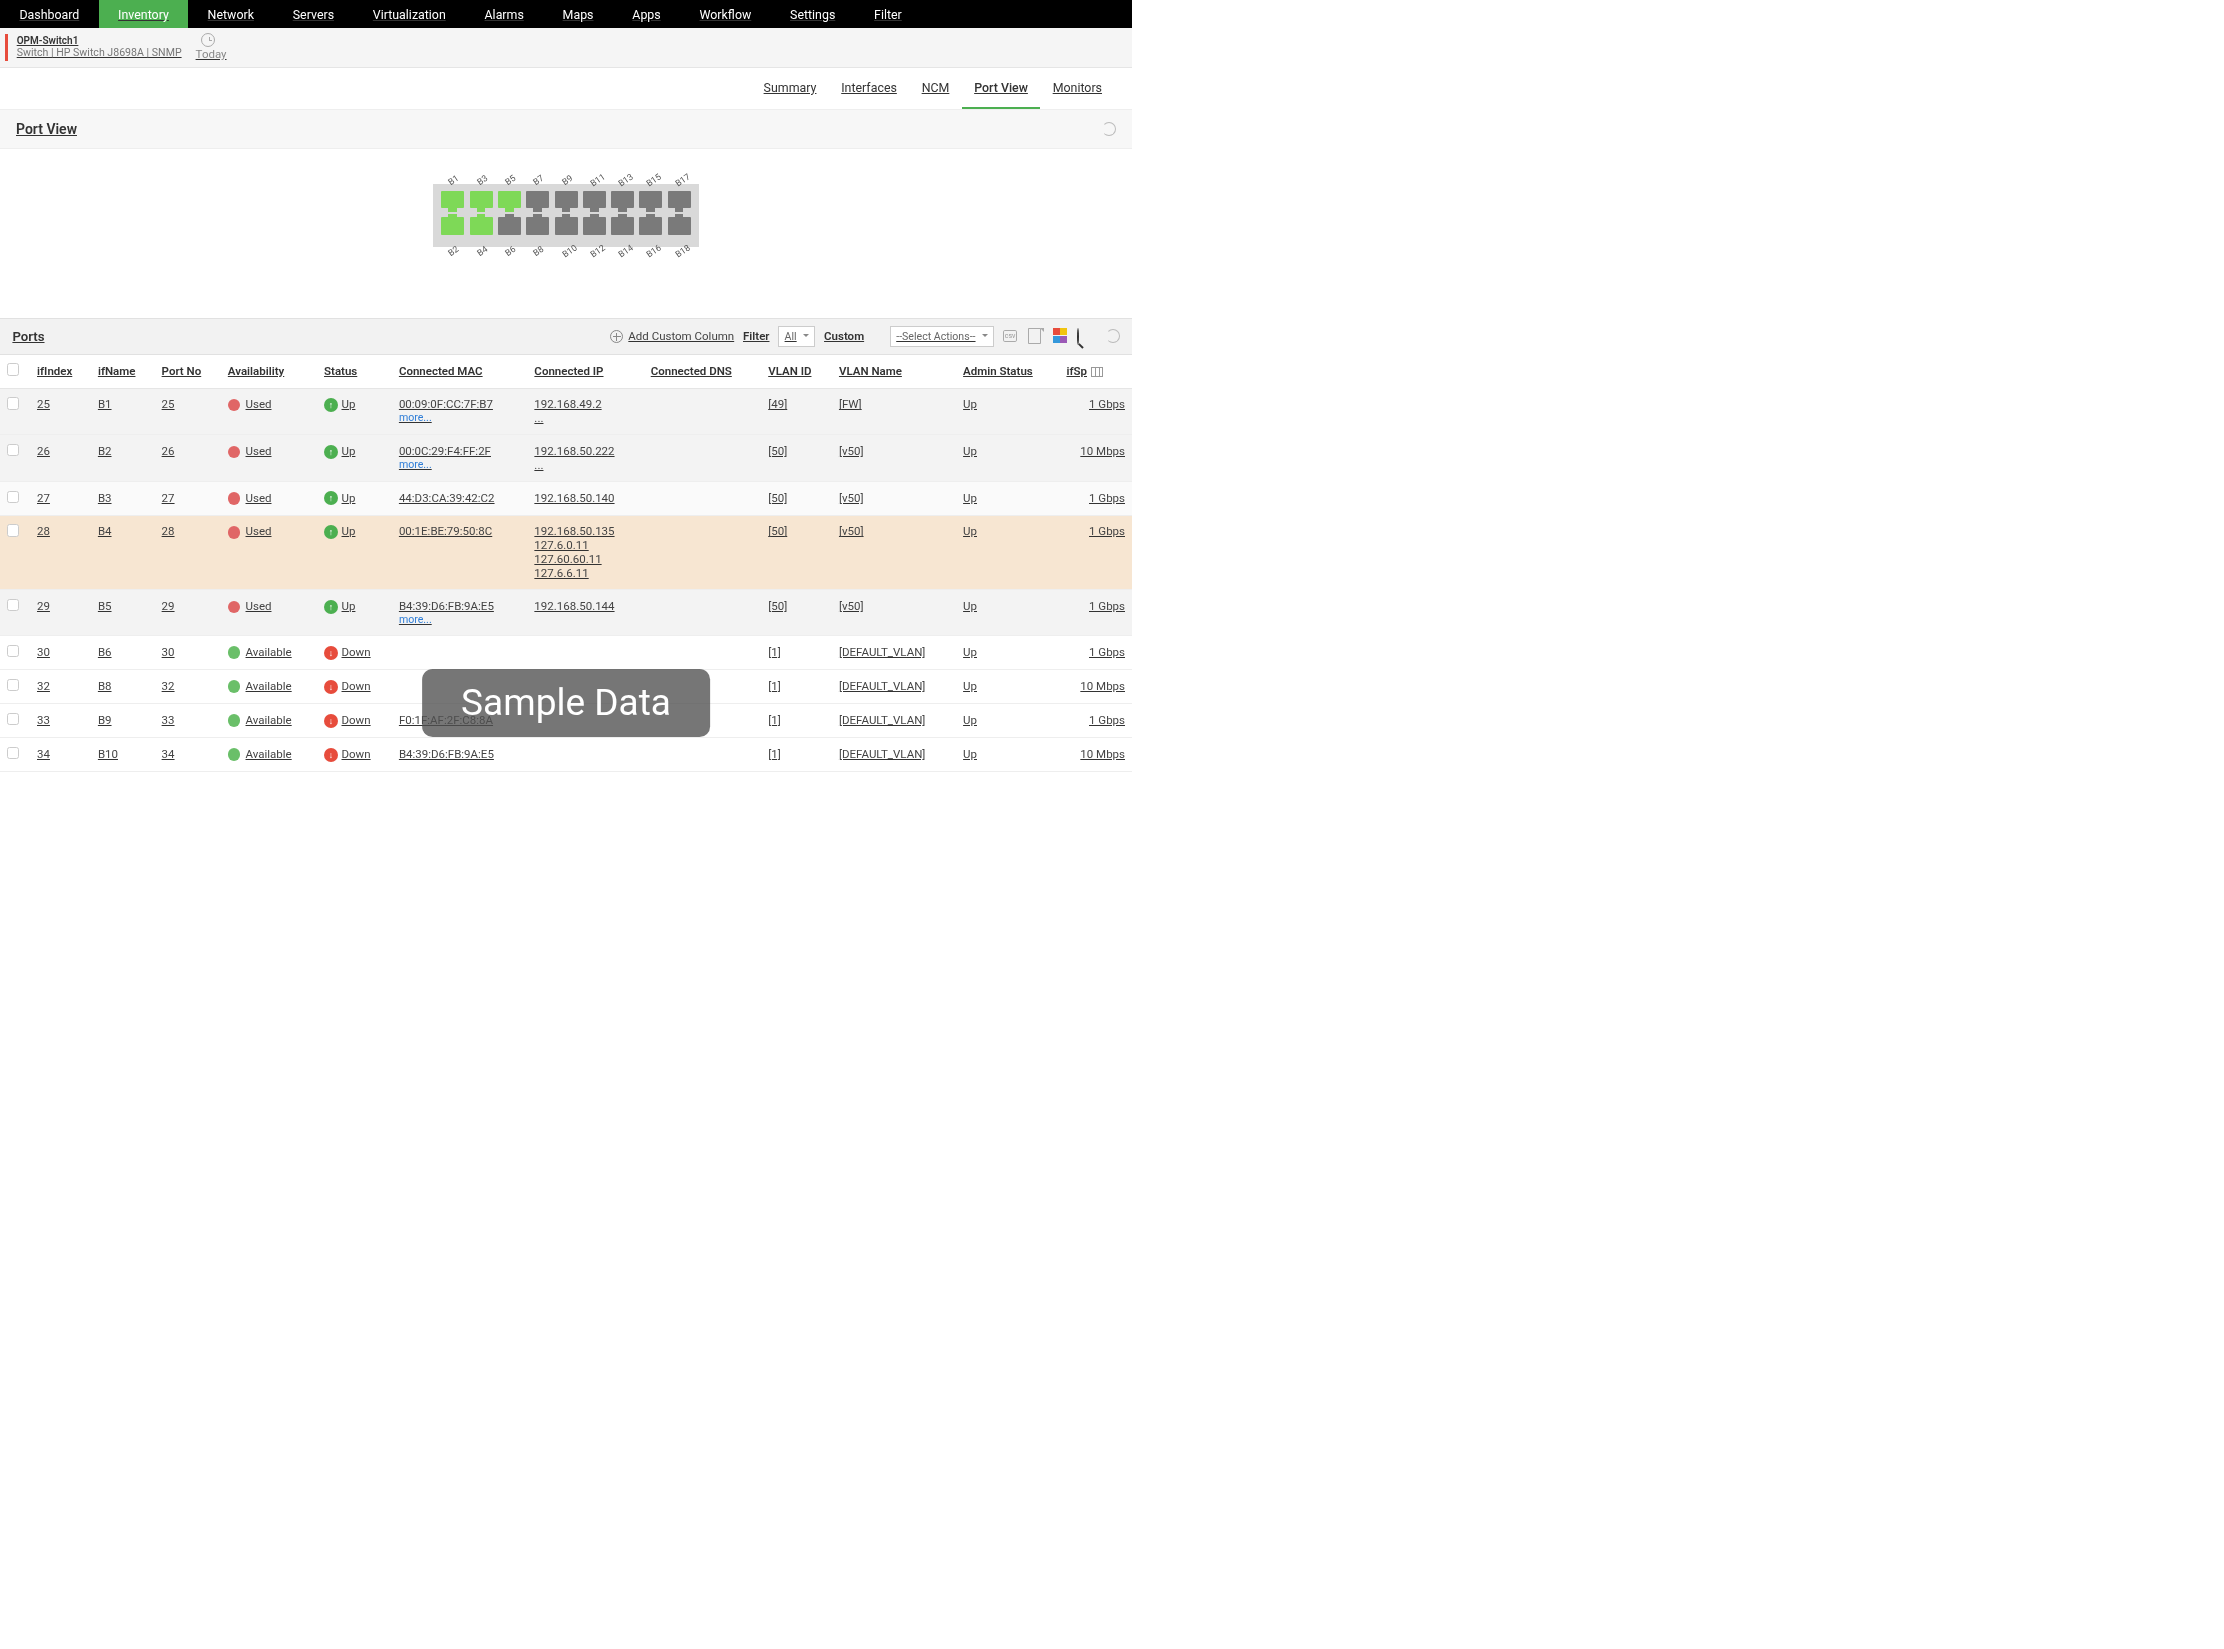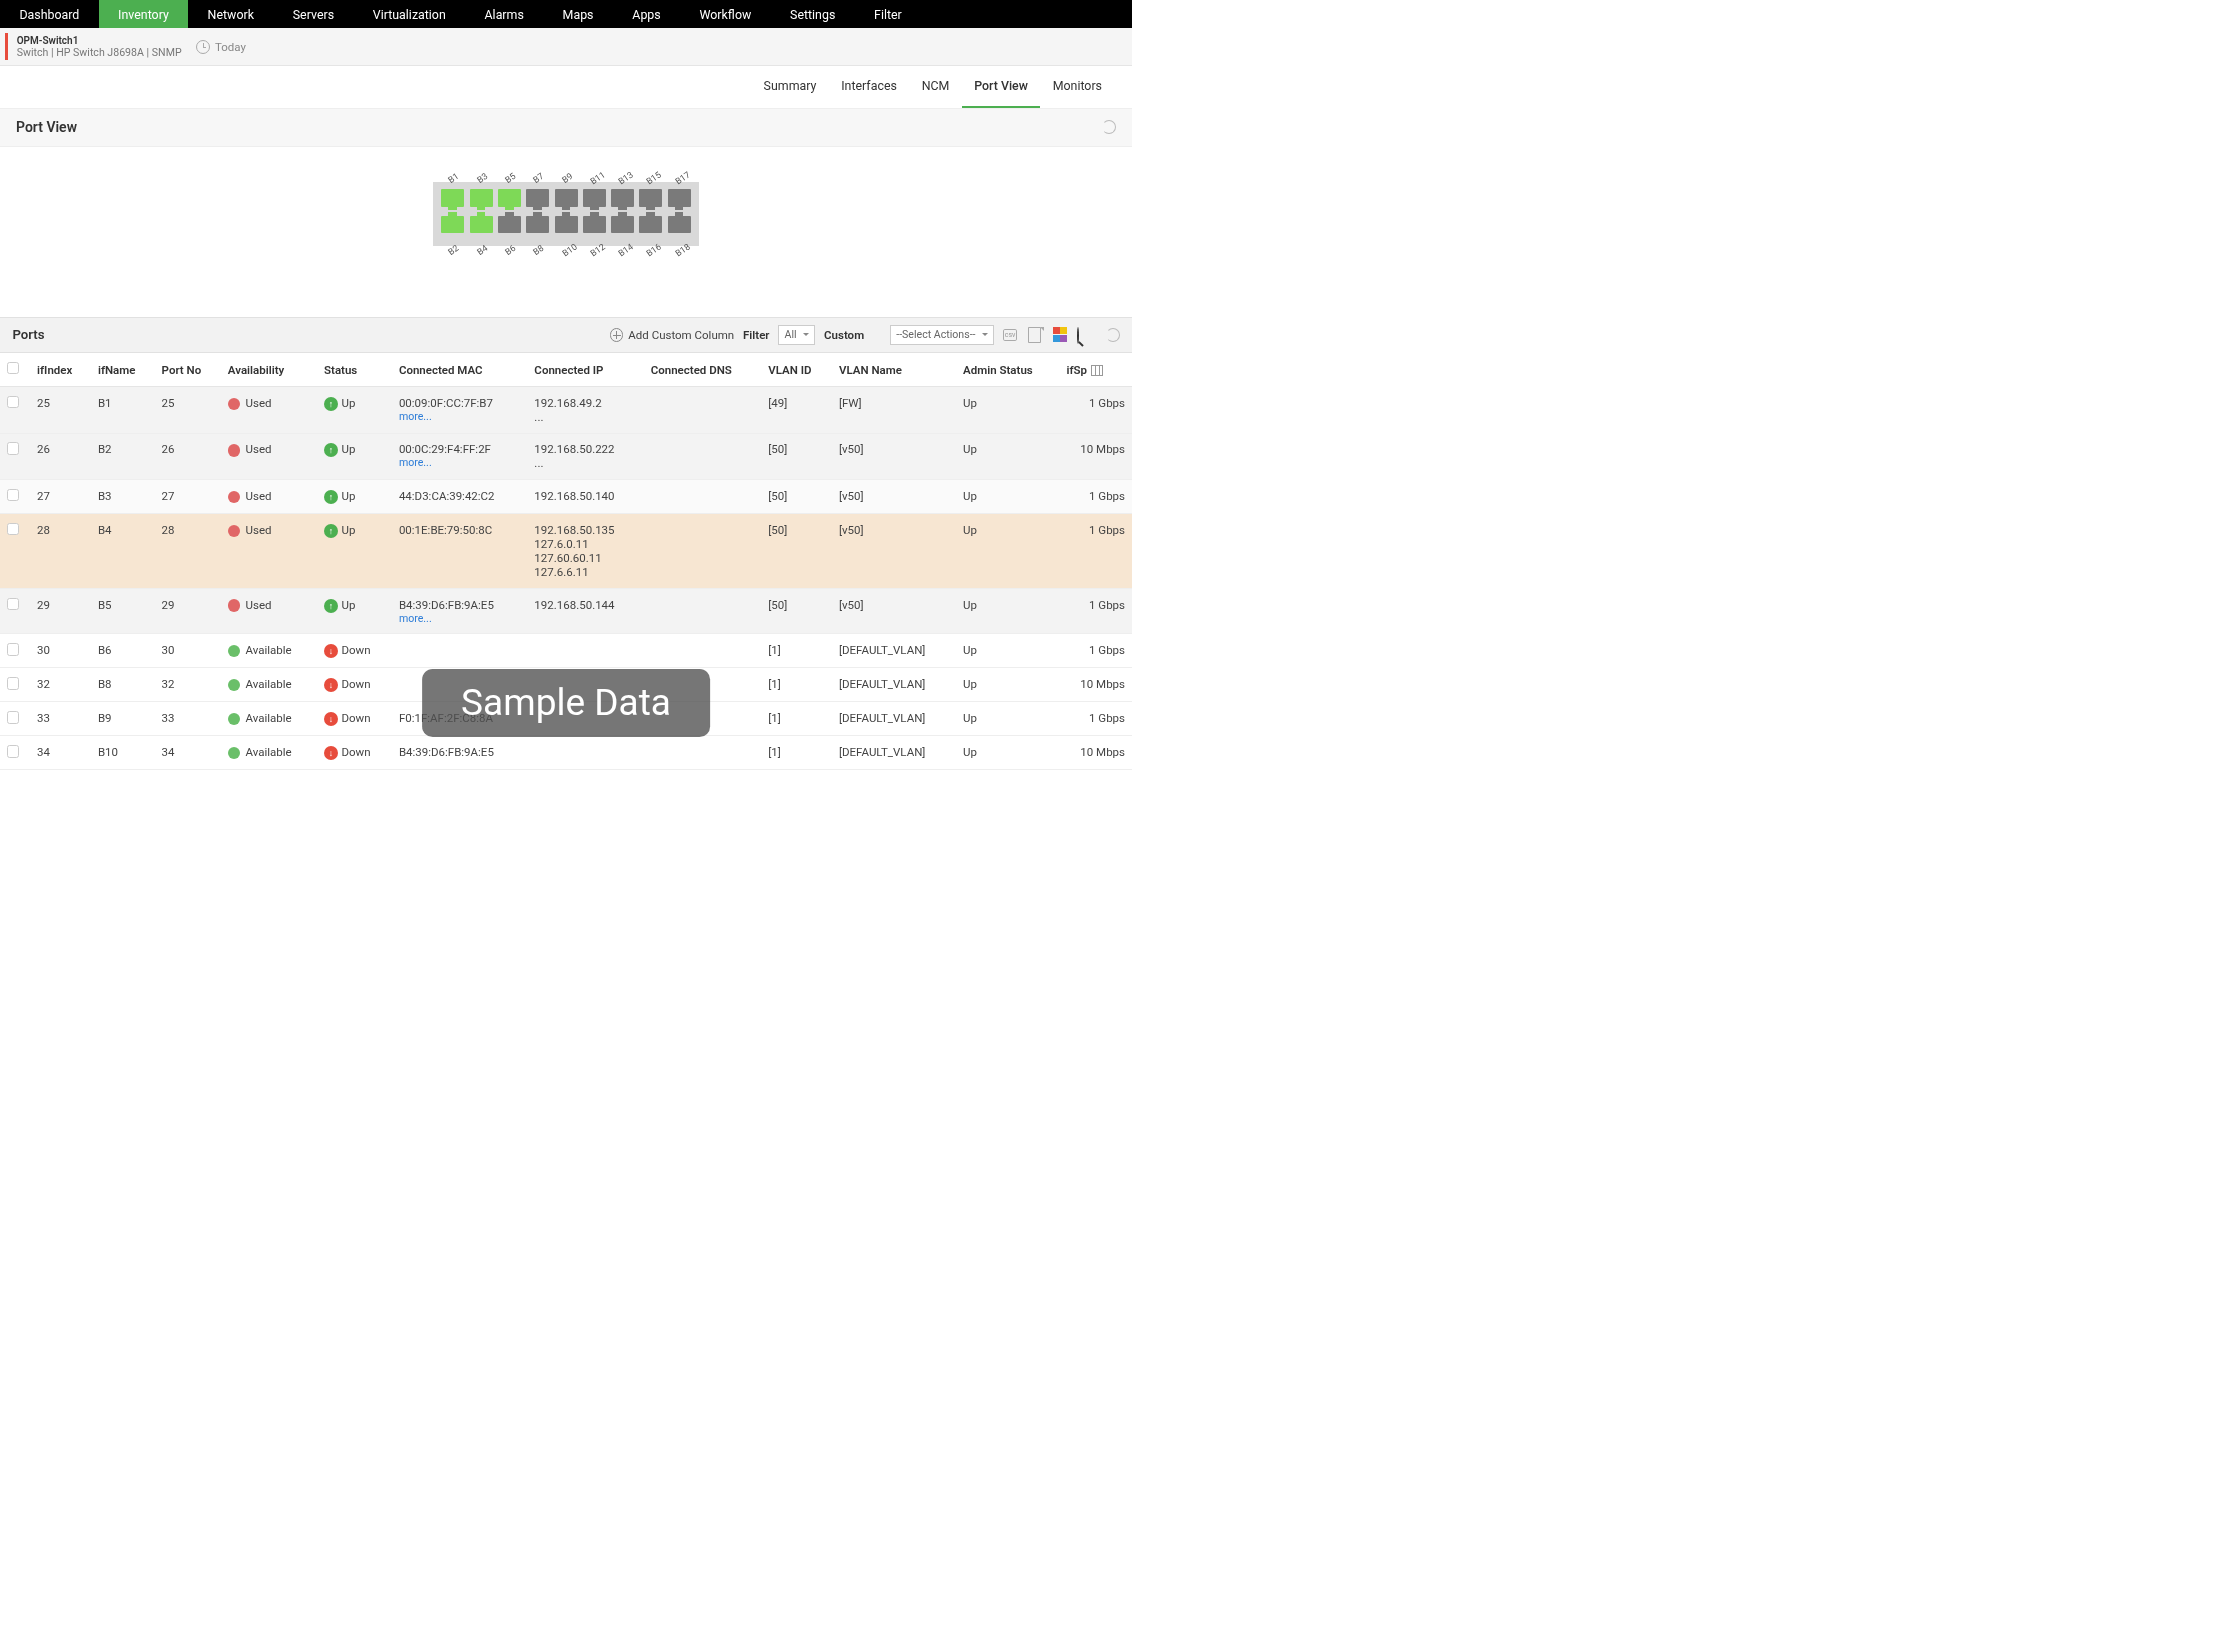--- a/index.html
+++ b/index.html
@@ -38,21 +38,21 @@
     border-bottom: 0.9px solid #e5e5e5;
   }
   .device-marker {
     width: 2.6px;
     height: 26.5px;
     background: #e74c3c;
     margin-right: 8.8px;
   }
   .device-title { font-size: 10px; font-weight: 600; color: #333; }
   .device-sub { font-size: 10.6px; color: #777; }
-  .today-wrap { display:flex; align-items:center; margin-left: 14px; color:#888; font-size:11.5px;}
+  .today-wrap { display:flex; align-items:center; margin-left: 14px; color:#888; font-size:11.5px;flex-direction:column;}
   .clock-icon {
     width:14px;height:14px;border:0.9px solid #aaa;border-radius:50%;position:relative;margin-right:5.3px;
   }
   .clock-icon::before{content:"";position:absolute;left:6.2px;top:2.6px;width:0.9px;height:4.4px;background:#aaa;}
   .clock-icon::after{content:"";position:absolute;left:6.2px;top:6.2px;width:3.5px;height:0.9px;background:#aaa;}
 
   
   .subtabs {
     display:flex;
     justify-content:flex-end;
@@ -215,21 +215,21 @@
     left:50%;top:669px;
     transform:translateX(-50%);
     background:rgba(80,80,80,.78);
     color:#fff;
     font-size:37px;
     padding:12.4px 39px;
     border-radius:10.6px;
     pointer-events:none;
     white-space:nowrap;
   }
-  .page-wrap{position:relative;}
+  .page-wrap{position:relative;text-decoration:underline;}
 </style>
 </head>
 <body>
 <div class="page-wrap">
 
 <div class="topnav" id="topnav">
       <div class="nav-item">Dashboard</div>
       <div class="nav-item active">Inventory</div>
       <div class="nav-item">Network</div>
       <div class="nav-item">Servers</div>

